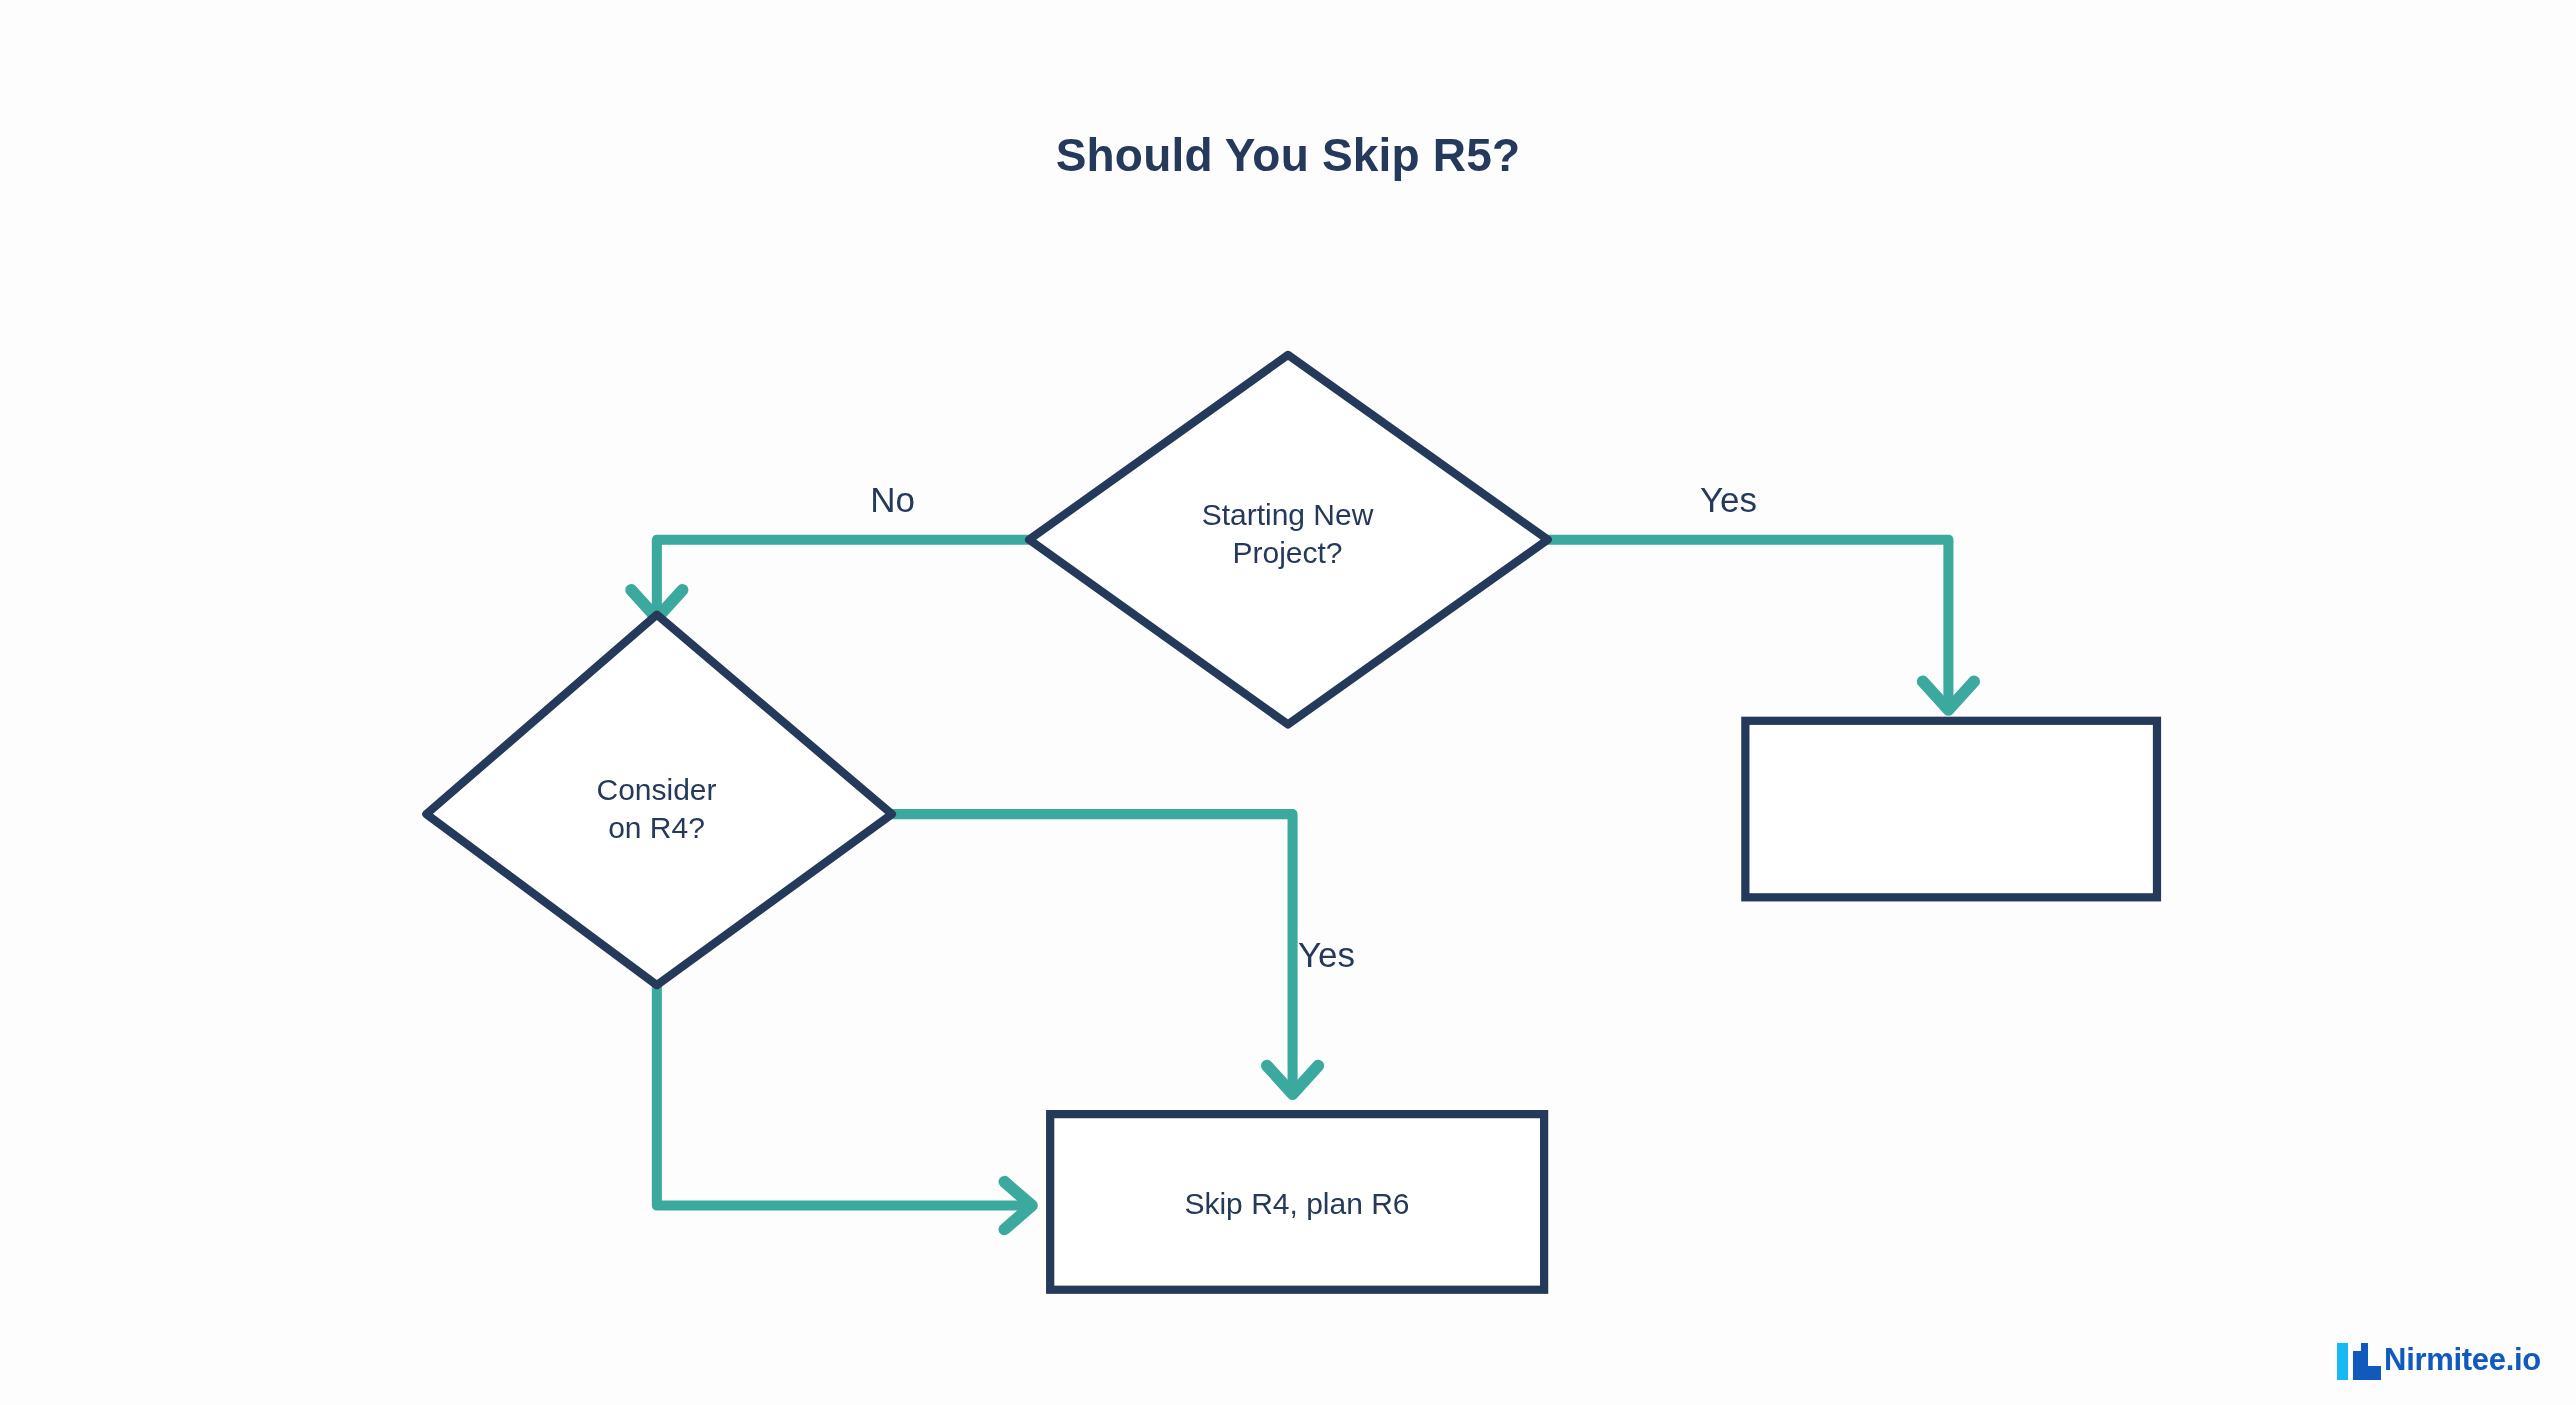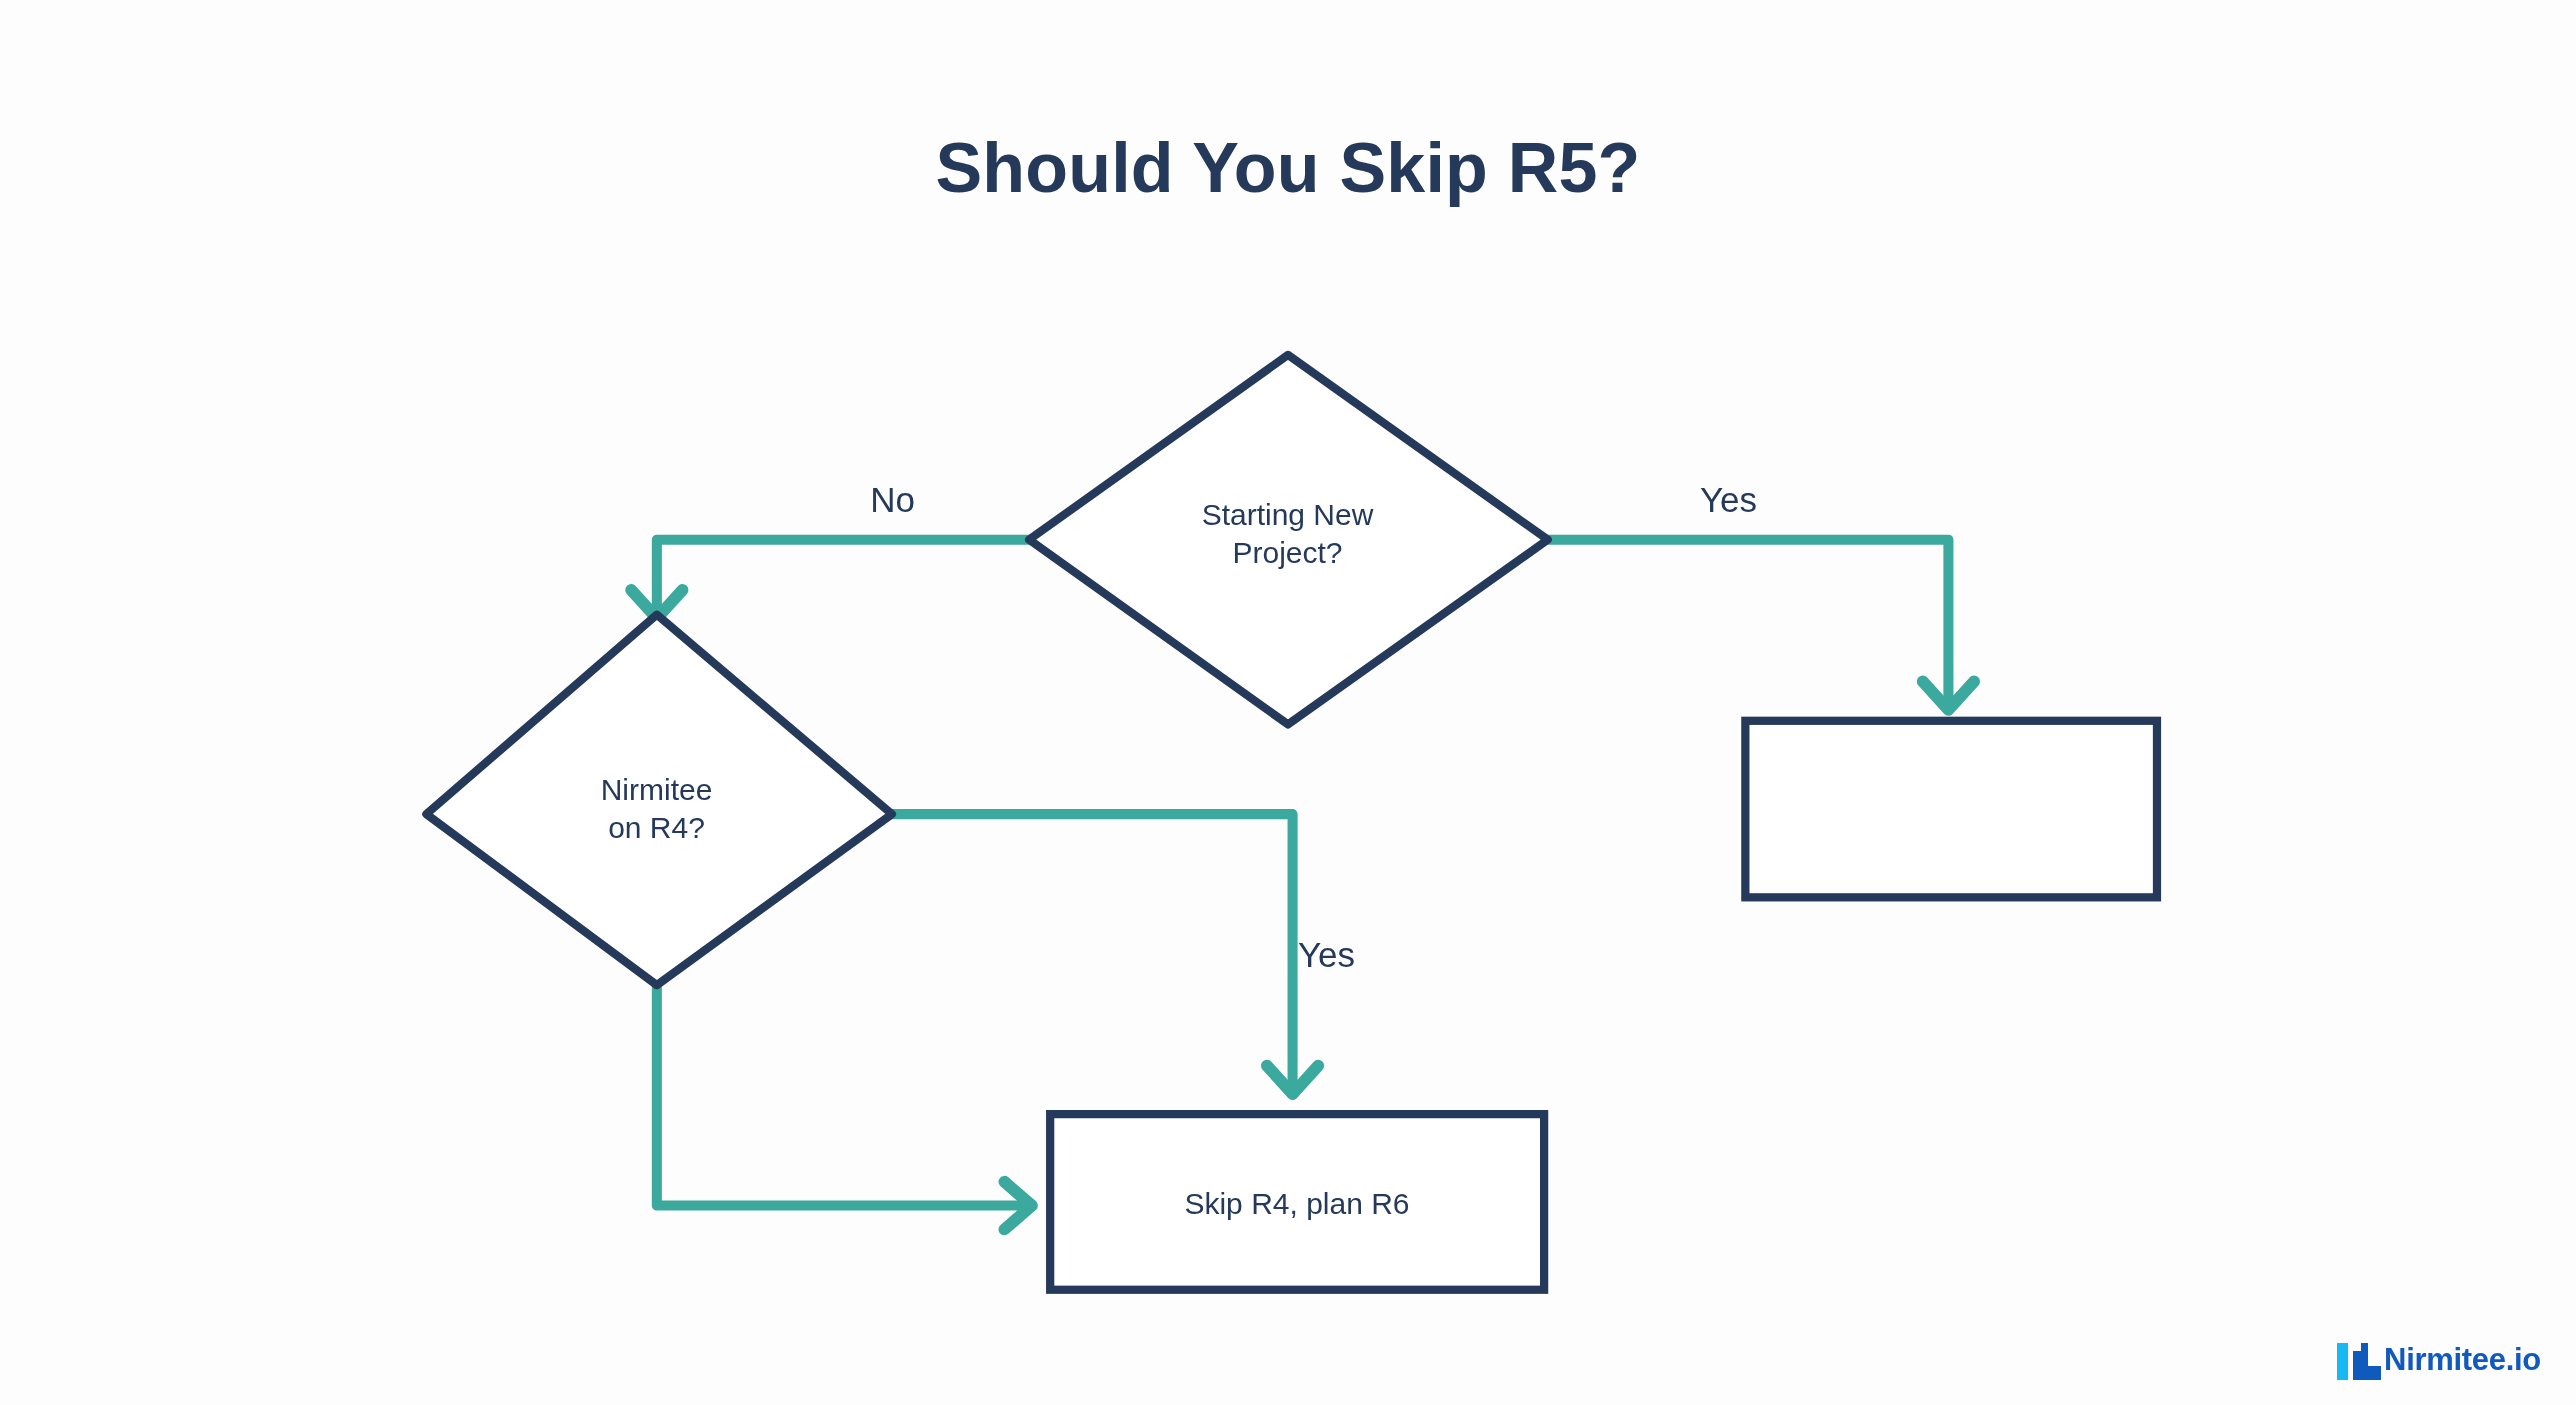--- a/index.html
+++ b/index.html
@@ -23,21 +23,21 @@
     top: 0;
     width: 2576px;
     height: 1405px;
   }
   .page-title {
     position: absolute;
     left: 0;
     top: 128px;
     width: 2576px;
     text-align: center;
-    font-size: 70px;
+    font-size: 46px;
     font-weight: 700;
     color: #25395a;
     letter-spacing: 0.2px;
     font-family: "Liberation Sans", sans-serif;
   }
   .node-label {
     position: absolute;
     text-align: center;
     color: #25395a;
     font-size: 30px;
@@ -143,21 +143,21 @@
     <polygon points="718,672 975,890 718,1077 466,890" fill="#ffffff" stroke="#25395a" stroke-width="9" stroke-linejoin="round"></polygon>
 
     <rect x="1908" y="788" width="450" height="193" fill="#ffffff" stroke="#25395a" stroke-width="9"></rect>
 
     <rect x="1148" y="1218" width="540" height="192" fill="#ffffff" stroke="#25395a" stroke-width="9"></rect>
   </svg>
 
   <div class="node-label" style="left:1059px; top:489px; width:457px;">Starting New
 Project?</div>
 
-  <div class="node-label" style="left:437px; top:764px; width:439px;">Nirmitee
+  <div class="node-label" style="left:437px; top:764px; width:439px;">Consider
 on R4?</div>
 
 
   <div class="node-label" style="left:1050px; top:1178px; width:494px;">Skip R4, plan R6</div>
 
   <div class="edge-label" style="left:792px; top:480px; width:201px;">No</div>
 
   <div class="edge-label" style="left:1628px; top:480px; width:201px;">Yes</div>
 
   <div class="edge-label" style="left:1226px; top:935px; width:201px;">Yes</div>

